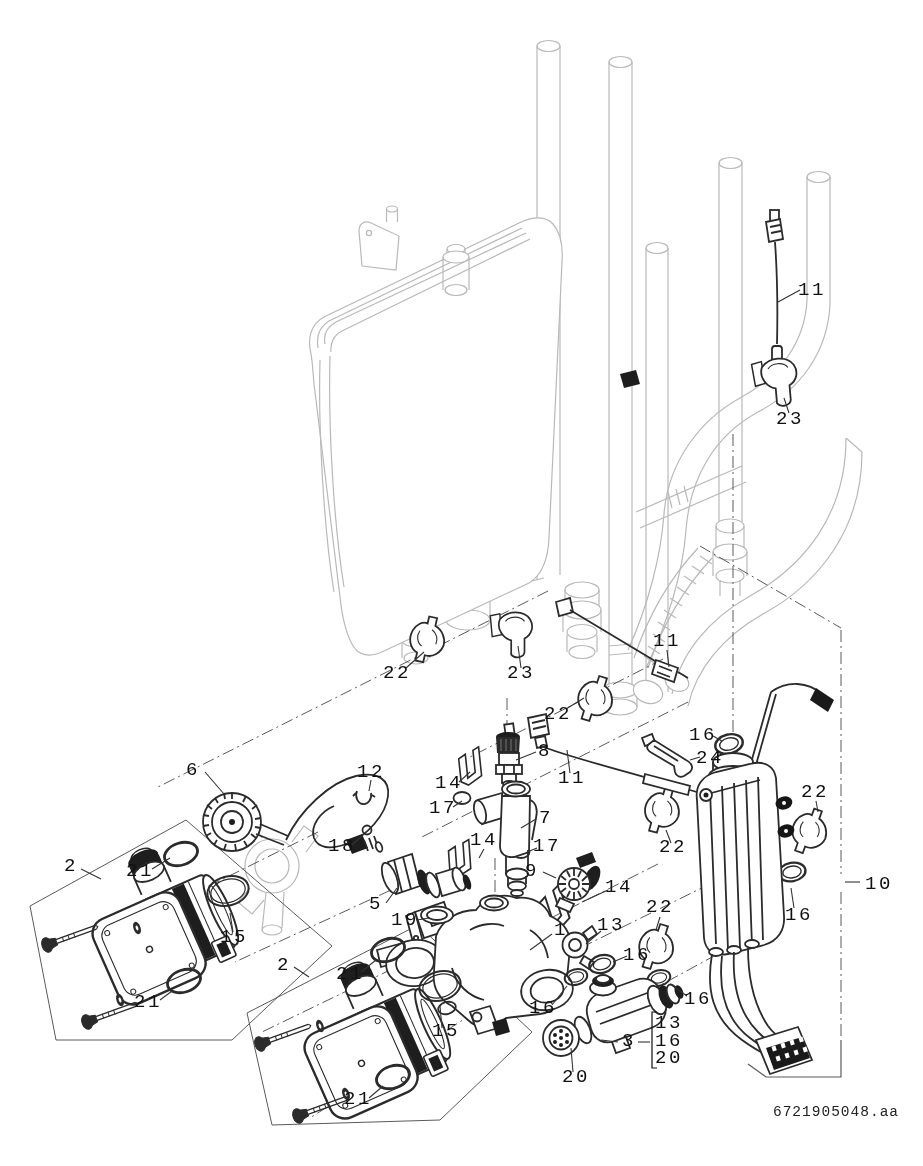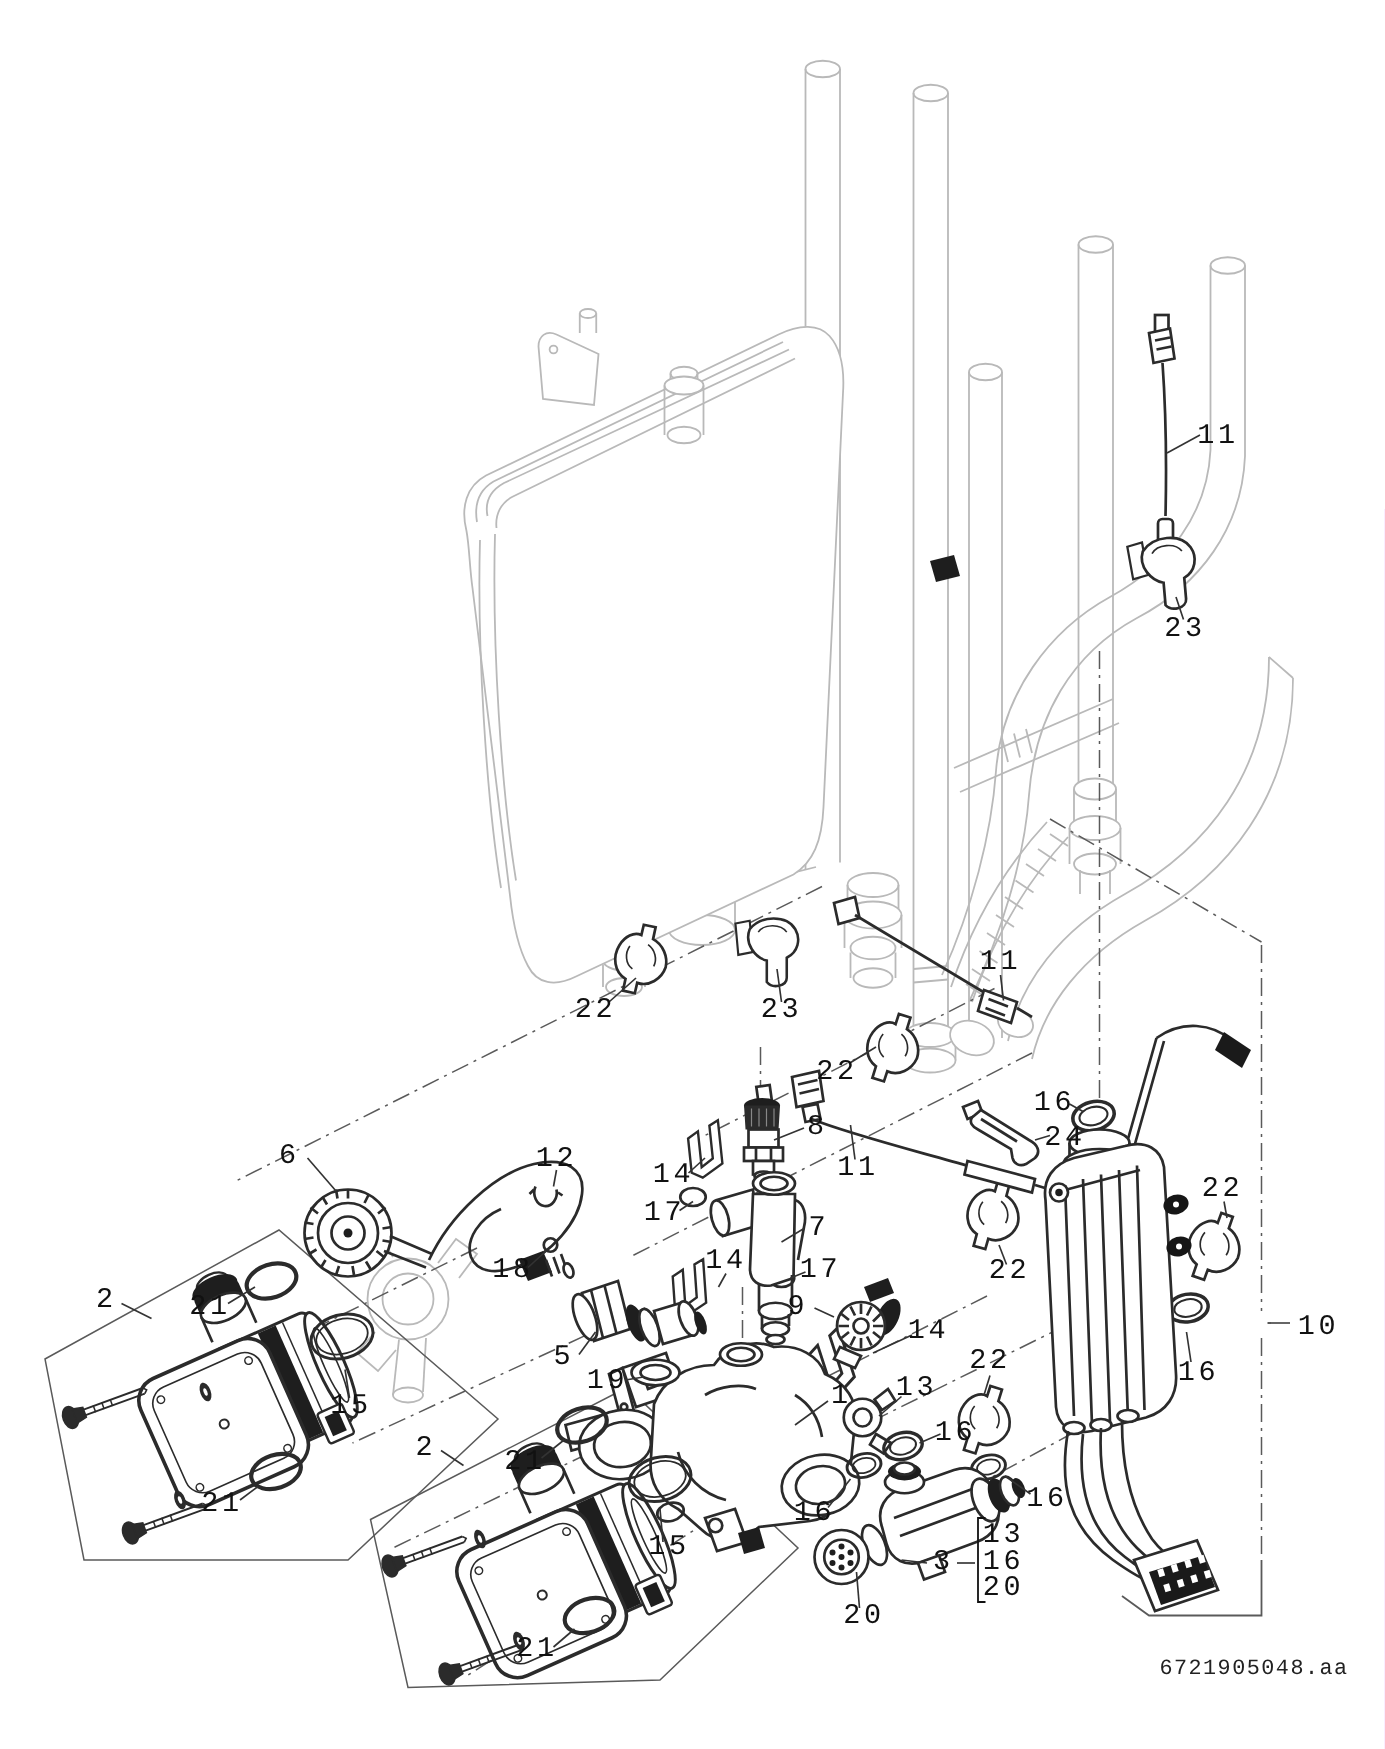--- a/index.html
+++ b/index.html
@@ -1,16 +1,16 @@
 <!DOCTYPE html>
 <html><head>
 <meta charset="utf-8">
 <style>
   html,body{margin:0;padding:0;background:#ffffff;}
-  .stage{position:relative;width:923px;height:1166px;background:#f0abfc;overflow:hidden;text-decoration:underline;}
+  .stage{position:relative;width:923px;height:1166px;background:#fef9c3;overflow:hidden;text-decoration:underline;}
   svg{display:block;}
   .callout-text{font-family:"Liberation Mono","DejaVu Sans Mono",monospace;font-size:19px;letter-spacing:2.5px;fill:#111;}
   .docnum{font-family:"Liberation Mono","DejaVu Sans Mono",monospace;font-size:14.5px;letter-spacing:1px;fill:#222;}
   .ghost{stroke:#b9b9b9;fill:none;stroke-width:1.2;}
   .ghostf{stroke:#b9b9b9;fill:#ffffff;stroke-width:1.2;}
   .ink{stroke:#2b2b2b;fill:none;stroke-width:1.8;}
   .inkf{stroke:#2b2b2b;fill:#ffffff;stroke-width:1.8;}
   .dark{fill:#1e1e1e;stroke:none;}
 </style>
 </head>

